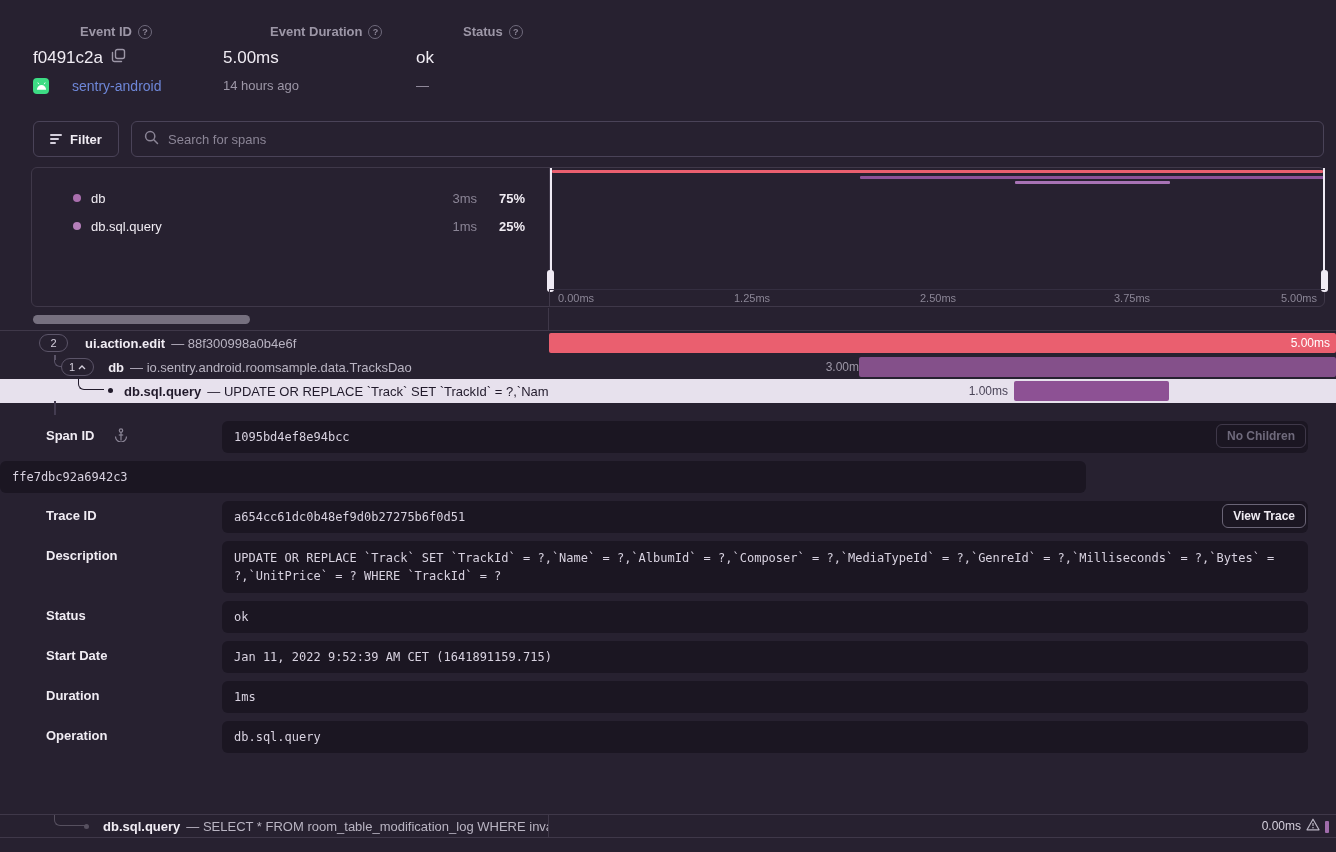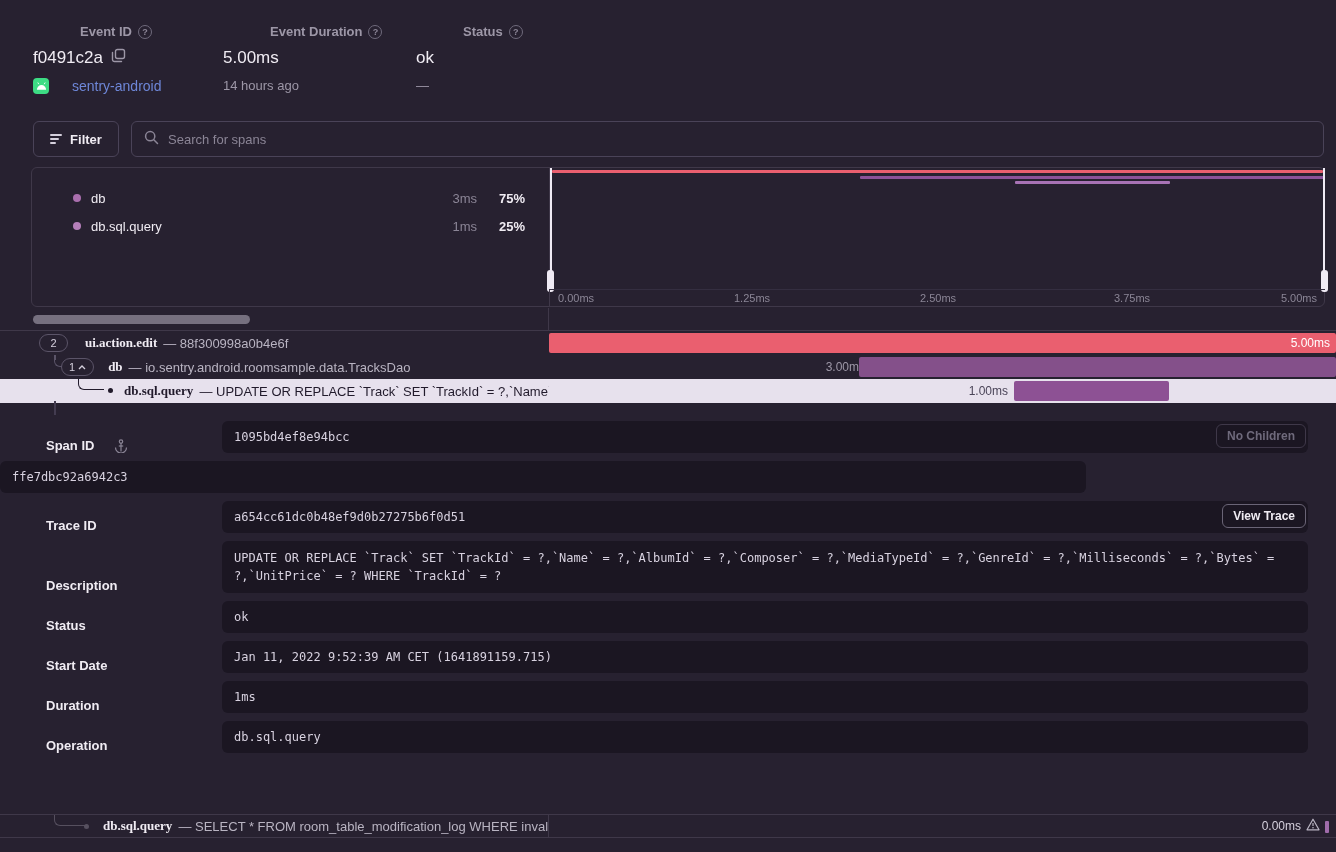--- a/index.html
+++ b/index.html
@@ -61,41 +61,41 @@
   
   .scrollrow { position:absolute; left:0; top:308px; width:1336px; height:23px; border-bottom:1px solid #3f3849; }
   .scroll-thumb { position:absolute; left:33px; top:7px; width:217px; height:9px; background:#76707f; border-radius:5px; }
   .vdivider { position:absolute; left:548px; top:0; bottom:0; width:1px; background:#3f3849; }
 
   
   .trow { position:absolute; left:0; width:1336px; height:24px; display:flex; font-size:13px; }
   .trow .left { width:549px; flex:none; position:relative; overflow:hidden; white-space:nowrap;
     display:flex; align-items:center; }
   .trow .right { position:relative; flex:1; overflow:hidden; }
-  .op { font-weight:bold;font-family:Liberation Serif, serif; }
+  .op { font-weight:bold; }
   .desc-dim { color:#b9b4c2; }
   .pill { height:18px; min-width:29px; padding:0 7px; border:1px solid #5b5468; border-radius:9px;
     display:inline-flex; align-items:center; justify-content:center; gap:3px;
     font-size:11px; color:#d5d0dd; background:#272130; cursor:pointer; }
   .bar { position:absolute; top:2px; bottom:2px; border-radius:2px; }
   .bar-label { position:absolute; top:0; bottom:0; display:flex; align-items:center; font-size:12px; }
   .row-selected { background:#e7e1ed; color:#211a2b; }
   .row-selected .desc-dim { color:#211a2b; }
   .guide { position:absolute; background:#5b5468; }
   .guide-dark { position:absolute; background:#433c50; }
   .conn-elbow { position:absolute; border-left:1.5px solid #5b5468; border-bottom:1.5px solid #5b5468; border-bottom-left-radius:6px; }
   .conn-dot { position:absolute; width:5px; height:5px; border-radius:50%; background:#5b5468; }
   .sel-elbow { position:absolute; border-left:1.5px solid #211a2b; border-bottom:1.5px solid #211a2b; border-bottom-left-radius:6px; }
   .sel-dot { position:absolute; width:5px; height:5px; border-radius:50%; background:#211a2b; }
 
   
   .details { position:absolute; left:0; top:401px; width:1336px; }
   .drow { display:flex; margin-bottom:8px; position:relative; }
   .dlabel { width:222px; flex:none; padding:7px 0 0 46px; font-size:13px; font-weight:bold; color:#f0ecf3;
-    display:flex; align-items:flex-end; gap:20px; }
+    display:flex; align-items:flex-start; gap:20px; }
   .dvalue { width:1086px; margin-right:28px; background:#1b1622; border-radius:6px;
     padding:7px 12px; font-family:"DejaVu Sans Mono", monospace; font-size:12px; color:#d8d2e0;
     min-height:30px; line-height:18px; }
   .row-action { position:absolute; right:30px; top:3px; height:24px; padding:0 10px; border-radius:6px;
     font-size:12px; font-weight:bold; display:flex; align-items:center; background:transparent; cursor:pointer; }
   .btn-disabled { border:1px solid #3f3849; color:#6f6a7c; }
   .btn-normal { border:1px solid #6a6476; color:#f0ecf3; }
 
   
   .bottomrow { position:absolute; left:0; top:814px; width:1336px; height:24px;

